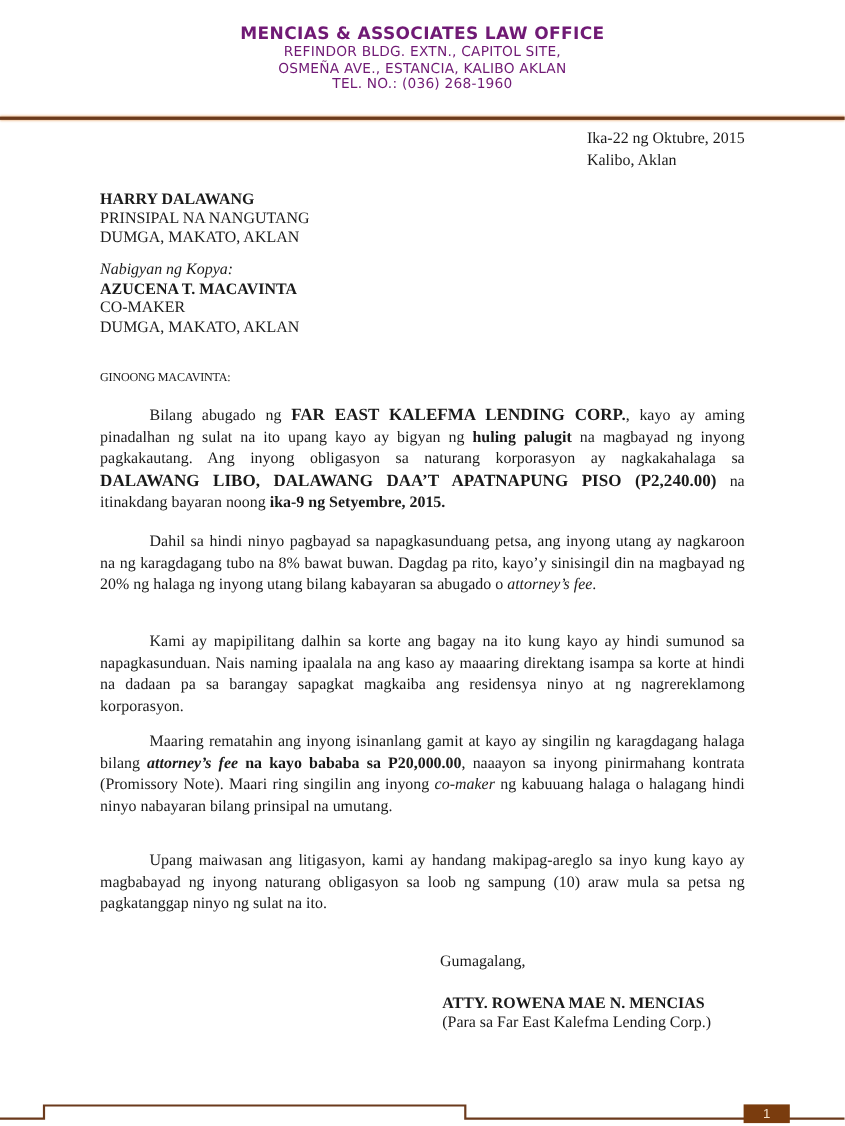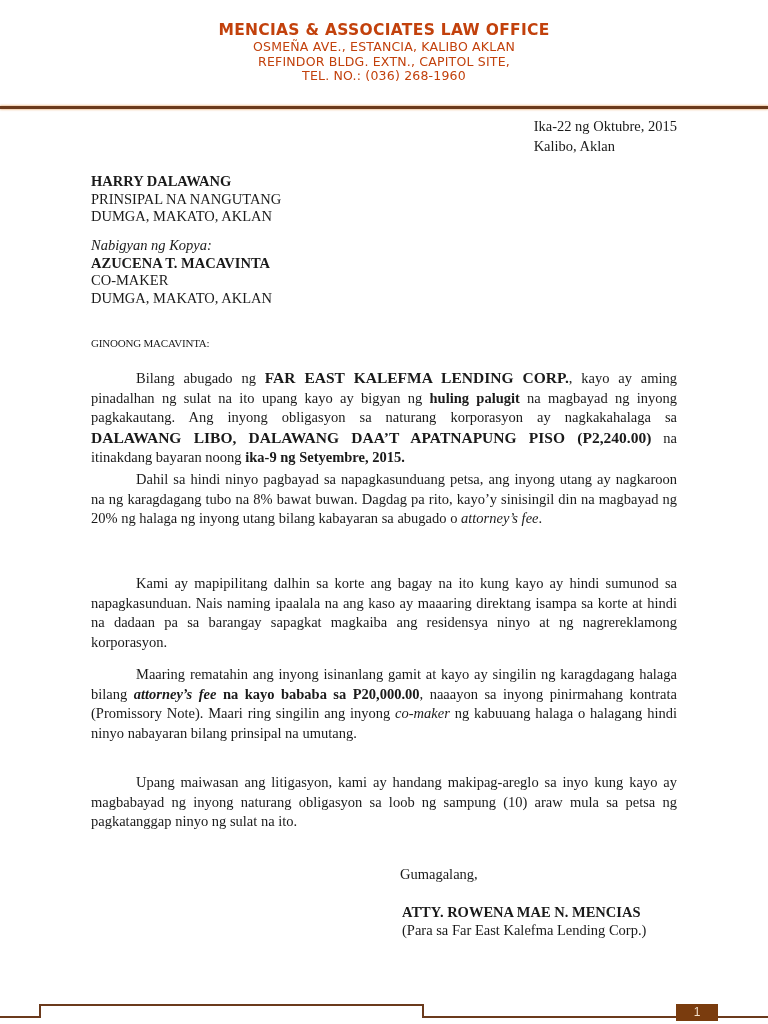--- a/index.html
+++ b/index.html
@@ -1,19 +1,19 @@
 <!DOCTYPE html>
 <html><head>
 <meta charset="utf-8">
 <style>
   * { box-sizing: border-box; margin: 0; padding: 0; }
   html, body { width: 768px; height: 1024px; background: #ffffff; overflow: hidden; }
   body { position: relative; font-family: "Liberation Serif", "DejaVu Serif", serif; color: #1a1a1a; }
 
-  .letterhead { position: absolute; top: 20px; left: 0; width: 768px; text-align: center; font-family: "DejaVu Sans", "Liberation Sans", sans-serif; color: #c2410c; }
+  .letterhead { position: absolute; top: 20px; left: 0; width: 768px; text-align: center; font-family: "DejaVu Sans", "Liberation Sans", sans-serif; color: #701a75; }
   .lh-name { font-size: 15.5px; font-weight: bold; letter-spacing: 0.3px; line-height: 20px; }
   .lh-line { font-size: 12.5px; line-height: 14.5px; letter-spacing: 0.2px; }
 
   .header-rule { position: absolute; top: 106px; left: 0; width: 768px; height: 3px; background: #6b3a1c; box-shadow: 0 1px 2px #f0c9a5, 0 -1px 2px #f0c9a5; }
 
   .dateblock { position: absolute; top: 116px; right: 91px; text-align: left; font-size: 14.5px; line-height: 20px; }
 
   .addr { position: absolute; left: 91px; font-size: 14.5px; line-height: 17.5px; }
   .addr .bold { font-weight: bold; }
   .addr .ital { font-style: italic; }
@@ -22,39 +22,39 @@
 
   .salutation { position: absolute; top: 337px; left: 91px; font-size: 11px; letter-spacing: -0.2px; }
 
   .body-text { position: absolute; left: 91px; width: 586px; font-size: 14.5px; line-height: 19.5px; text-align: justify; }
   .body-text p { text-indent: 45px; }
   .body-text b { font-weight: bold; }
   .body-text i { font-style: italic; }
   .body-text .bigbold { font-weight: bold; font-size: 15.5px; }
 
   #p1 { top: 368px; }
-  #p2 { top: 470px; }
+  #p2 { top: 483px; }
   #p3 { top: 574px; }
   #p4 { top: 665px; }
   #p5 { top: 773px; }
 
   .closing { position: absolute; top: 866px; left: 400px; font-size: 14.5px; }
   .signer { position: absolute; top: 904px; left: 402px; font-size: 14.5px; font-weight: bold; }
   .signer-role { position: absolute; top: 922px; left: 402px; font-size: 14.5px; }
 
   .footer-svg { position: absolute; top: 995px; left: 0; }
   .page-num { position: absolute; top: 1004px; left: 676px; width: 42px; height: 17px; background: #7a3c0e; color: #f3e1cc; font-size: 12px; text-align: center; line-height: 17px; font-family: "Liberation Sans", sans-serif; }
 </style>
 </head>
 <body>
 
 <div class="letterhead">
   <div class="lh-name">MENCIAS &amp; ASSOCIATES LAW OFFICE</div>
+  <div class="lh-line">REFINDOR BLDG. EXTN., CAPITOL SITE,</div>
   <div class="lh-line">OSMEÑA AVE., ESTANCIA, KALIBO AKLAN</div>
-  <div class="lh-line">REFINDOR BLDG. EXTN., CAPITOL SITE,</div>
   <div class="lh-line">TEL. NO.: (036) 268-1960</div>
 </div>
 
 <div class="header-rule"></div>
 
 <div class="dateblock">
   <div>Ika-22 ng Oktubre, 2015</div>
   <div>Kalibo, Aklan</div>
 </div>
 

